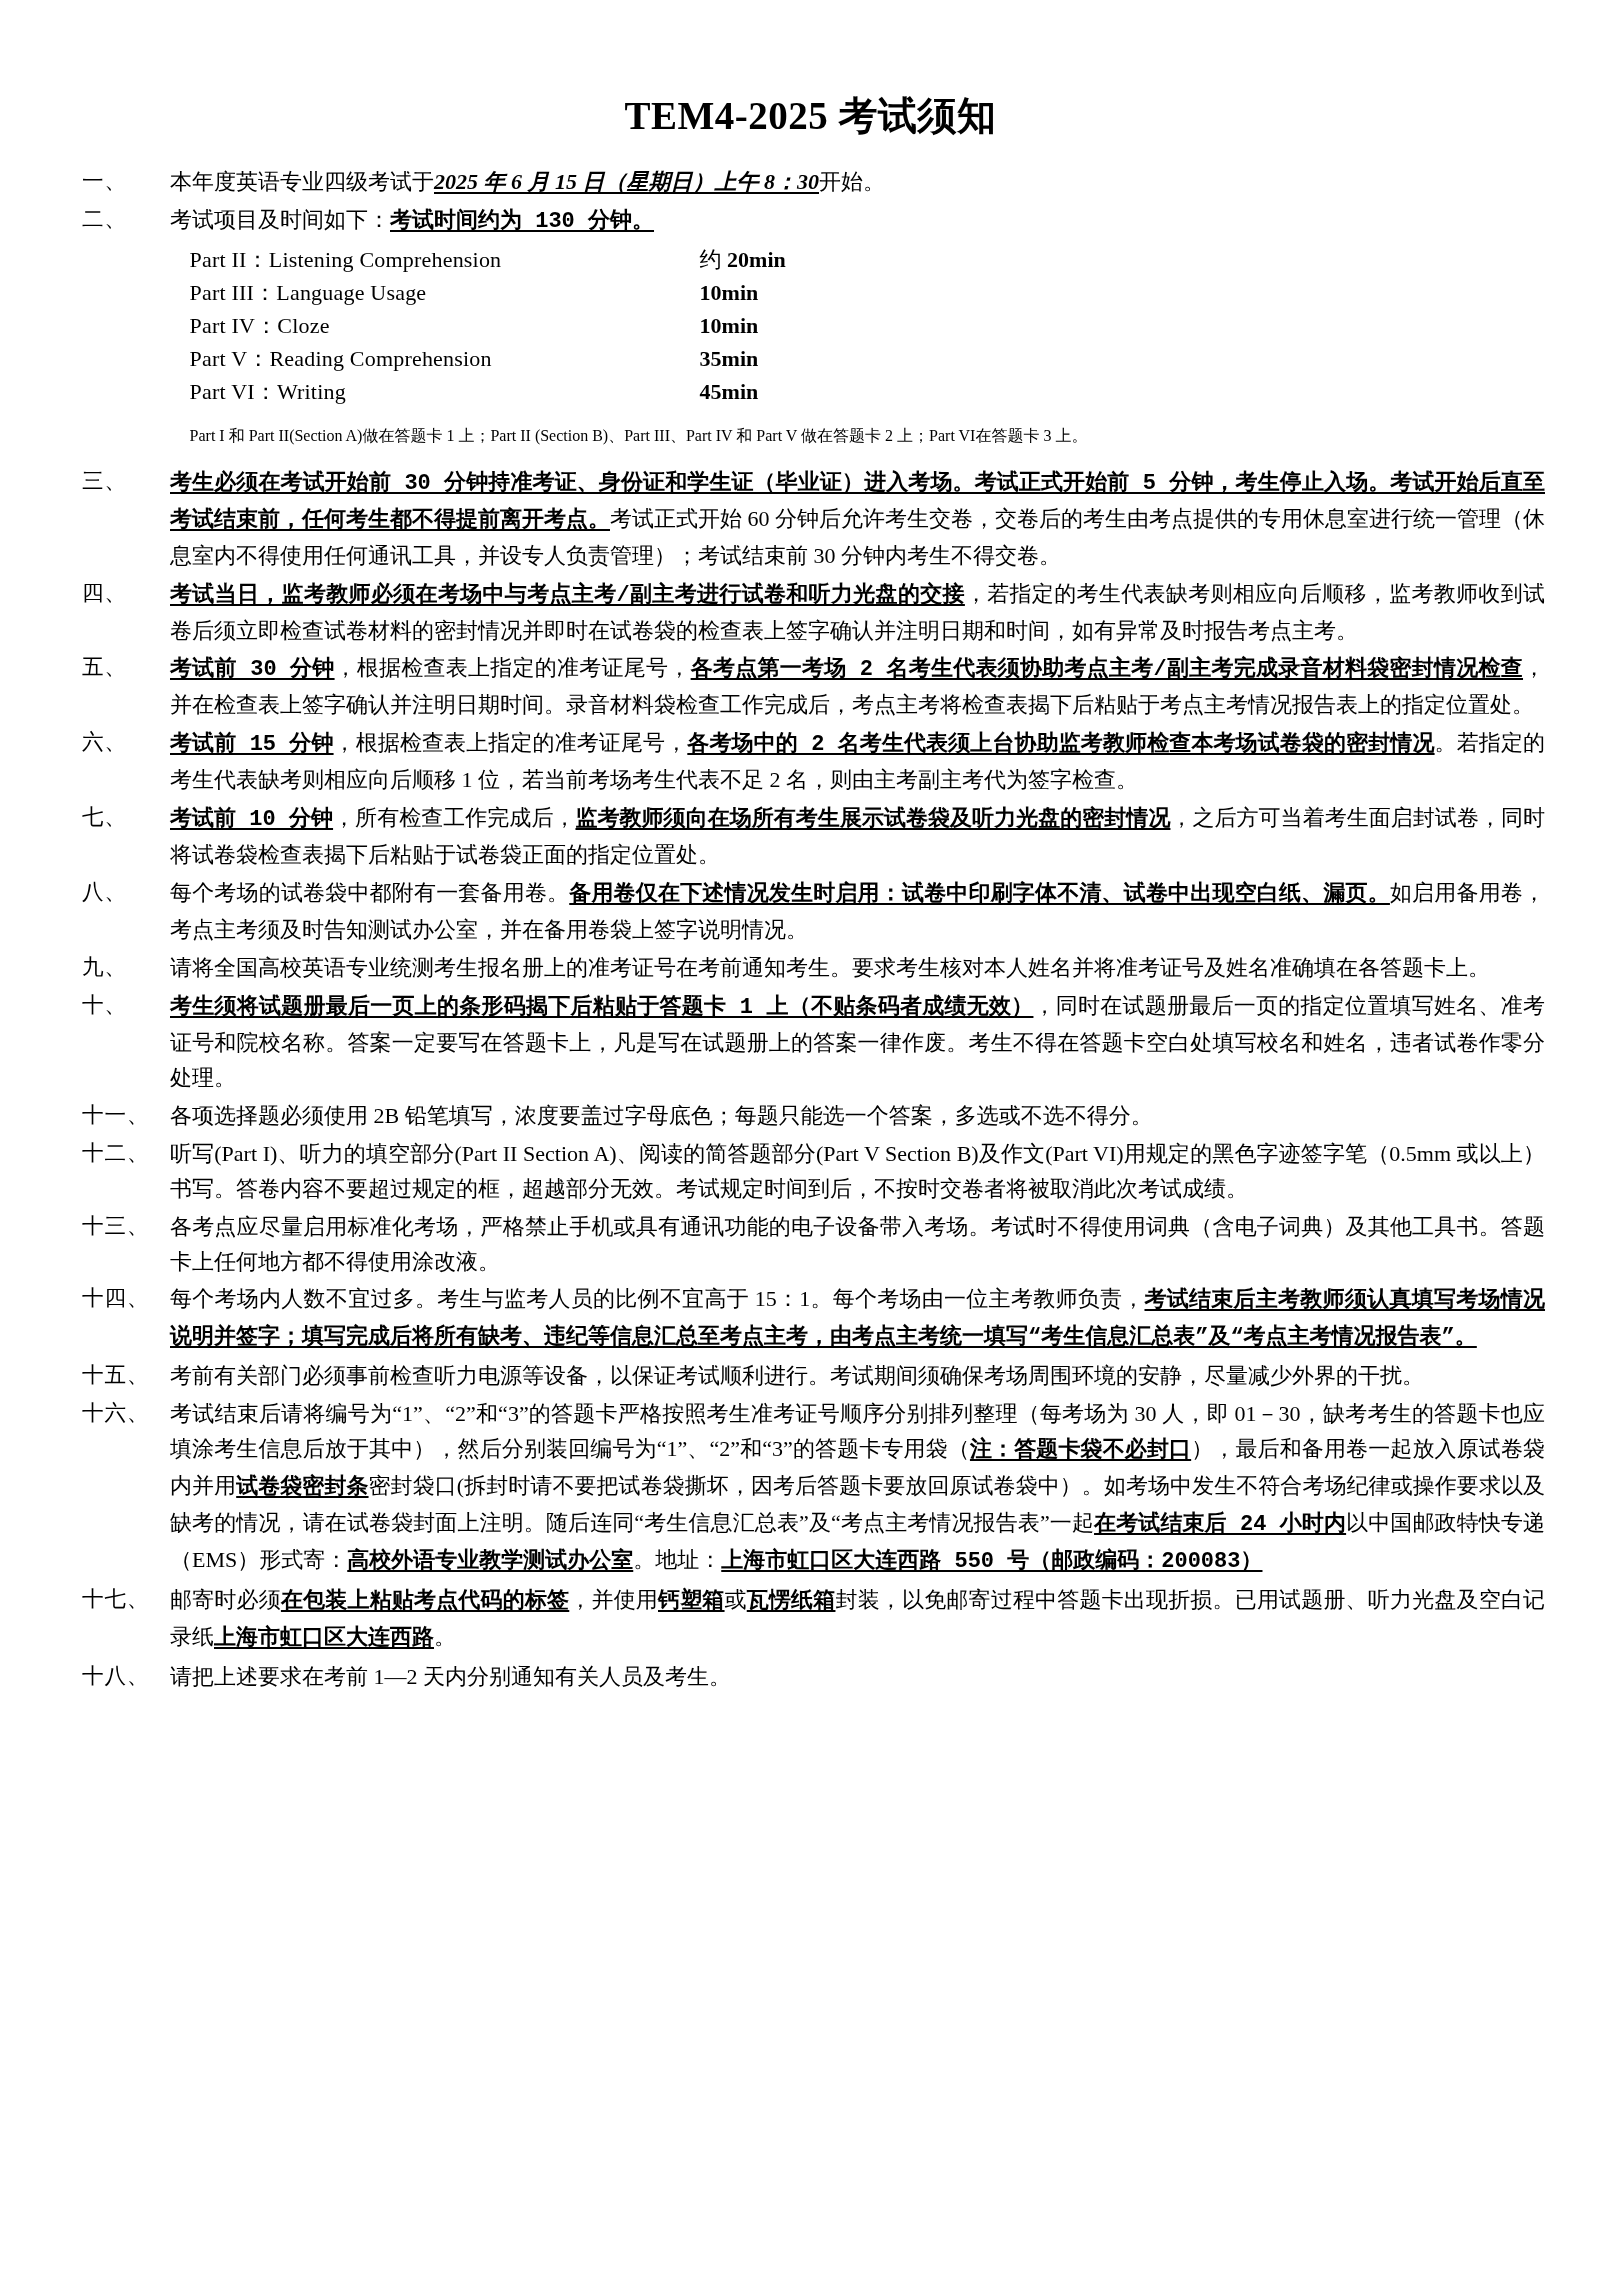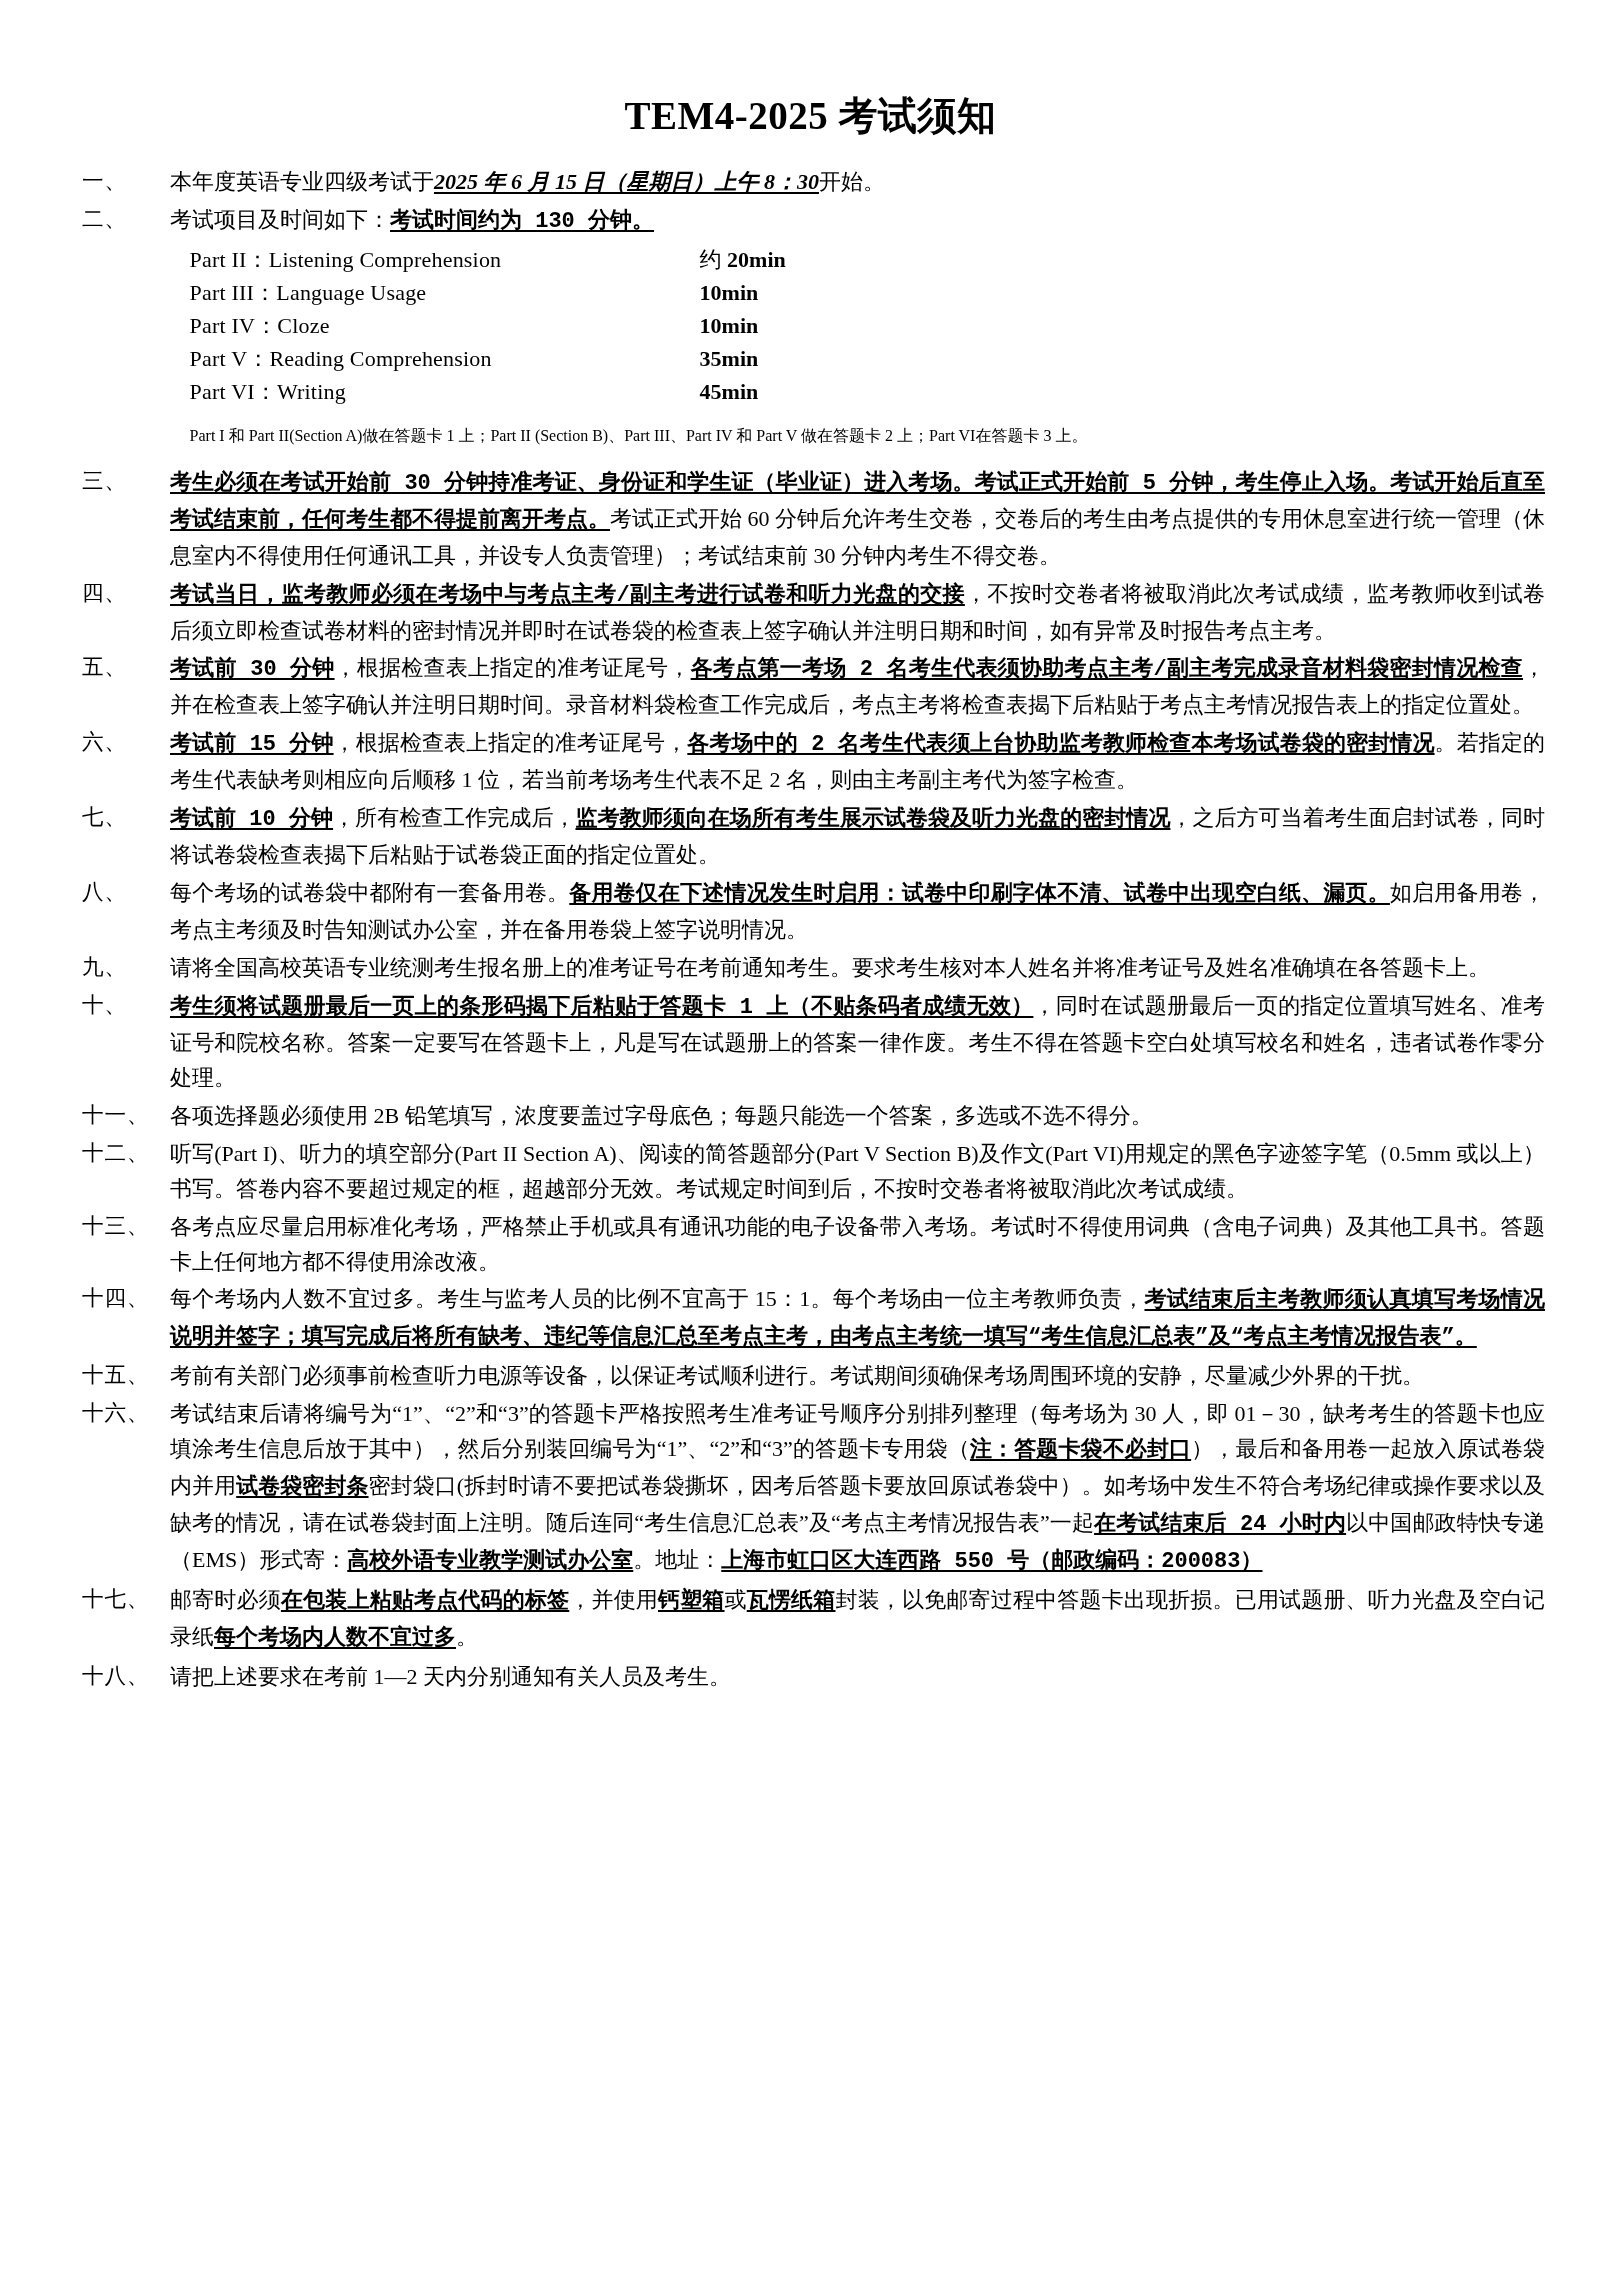--- a/index.html
+++ b/index.html
@@ -143,21 +143,21 @@
   <div class="item">
     <div class="item-num">三、</div>
     <div class="item-body">
       <span class="bu">考生必须在考试开始前 30 分钟持准考证、身份证和学生证（毕业证）进入考场。考试正式开始前 5 分钟，考生停止入场。考试开始后直至考试结束前，任何考生都不得提前离开考点。</span><span>考试正式开始 60 分钟后允许考生交卷，交卷后的考生由考点提供的专用休息室进行统一管理（休息室内不得使用任何通讯工具，并设专人负责管理）；考试结束前 30 分钟内考生不得交卷。</span>
     </div>
   </div>
 
   <div class="item">
     <div class="item-num">四、</div>
     <div class="item-body">
-      <span class="bu">考试当日，监考教师必须在考场中与考点主考/副主考进行试卷和听力光盘的交接</span><span>，不按时交卷者将被取消此次考试成绩，监考教师收到试卷后须立即检查试卷材料的密封情况并即时在试卷袋的检查表上签字确认并注明日期和时间，如有异常及时报告考点主考。</span>
+      <span class="bu">考试当日，监考教师必须在考场中与考点主考/副主考进行试卷和听力光盘的交接</span><span>，若指定的考生代表缺考则相应向后顺移，监考教师收到试卷后须立即检查试卷材料的密封情况并即时在试卷袋的检查表上签字确认并注明日期和时间，如有异常及时报告考点主考。</span>
     </div>
   </div>
 
   <div class="item">
     <div class="item-num">五、</div>
     <div class="item-body">
       <span class="bu">考试前 30 分钟</span><span>，根据检查表上指定的准考证尾号，</span><span class="bu">各考点第一考场 2 名考生代表须协助考点主考/副主考完成录音材料袋密封情况检查</span><span>，并在检查表上签字确认并注明日期时间。录音材料袋检查工作完成后，考点主考将检查表揭下后粘贴于考点主考情况报告表上的指定位置处。</span>
     </div>
   </div>
 
@@ -224,21 +224,21 @@
   <div class="item">
     <div class="item-num">十六、</div>
     <div class="item-body">
       <span>考试结束后请将编号为“1”、“2”和“3”的答题卡严格按照考生准考证号顺序分别排列整理（每考场为 30 人，即 01－30，缺考考生的答题卡也应填涂考生信息后放于其中），然后分别装回编号为“1”、“2”和“3”的答题卡专用袋（</span><span class="bu">注：答题卡袋不必封口</span><span>），最后和备用卷一起放入原试卷袋内并用</span><span class="bu">试卷袋密封条</span><span>密封袋口(拆封时请不要把试卷袋撕坏，因考后答题卡要放回原试卷袋中）。如考场中发生不符合考场纪律或操作要求以及缺考的情况，请在试卷袋封面上注明。随后连同“考生信息汇总表”及“考点主考情况报告表”一起</span><span class="bu">在考试结束后 24 小时内</span><span>以中国邮政特快专递（EMS）形式寄：</span><span class="bu">高校外语专业教学测试办公室</span><span>。地址：</span><span class="bu">上海市虹口区大连西路 550 号（邮政编码：200083）</span>
     </div>
   </div>
 
   <div class="item">
     <div class="item-num">十七、</div>
     <div class="item-body">
-      <span>邮寄时必须</span><span class="bu">在包装上粘贴考点代码的标签</span><span>，并使用</span><span class="bu">钙塑箱</span><span>或</span><span class="bu">瓦愣纸箱</span><span>封装，以免邮寄过程中答题卡出现折损。已用试题册、听力光盘及空白记录纸</span><span class="bu">每个考场内人数不宜过多</span><span>。</span>
+      <span>邮寄时必须</span><span class="bu">在包装上粘贴考点代码的标签</span><span>，并使用</span><span class="bu">钙塑箱</span><span>或</span><span class="bu">瓦愣纸箱</span><span>封装，以免邮寄过程中答题卡出现折损。已用试题册、听力光盘及空白记录纸</span><span class="bu">上海市虹口区大连西路</span><span>。</span>
     </div>
   </div>
 
   <div class="item">
     <div class="item-num">十八、</div>
     <div class="item-body">请把上述要求在考前 1—2 天内分别通知有关人员及考生。</div>
   </div>
 
 </div>
 

